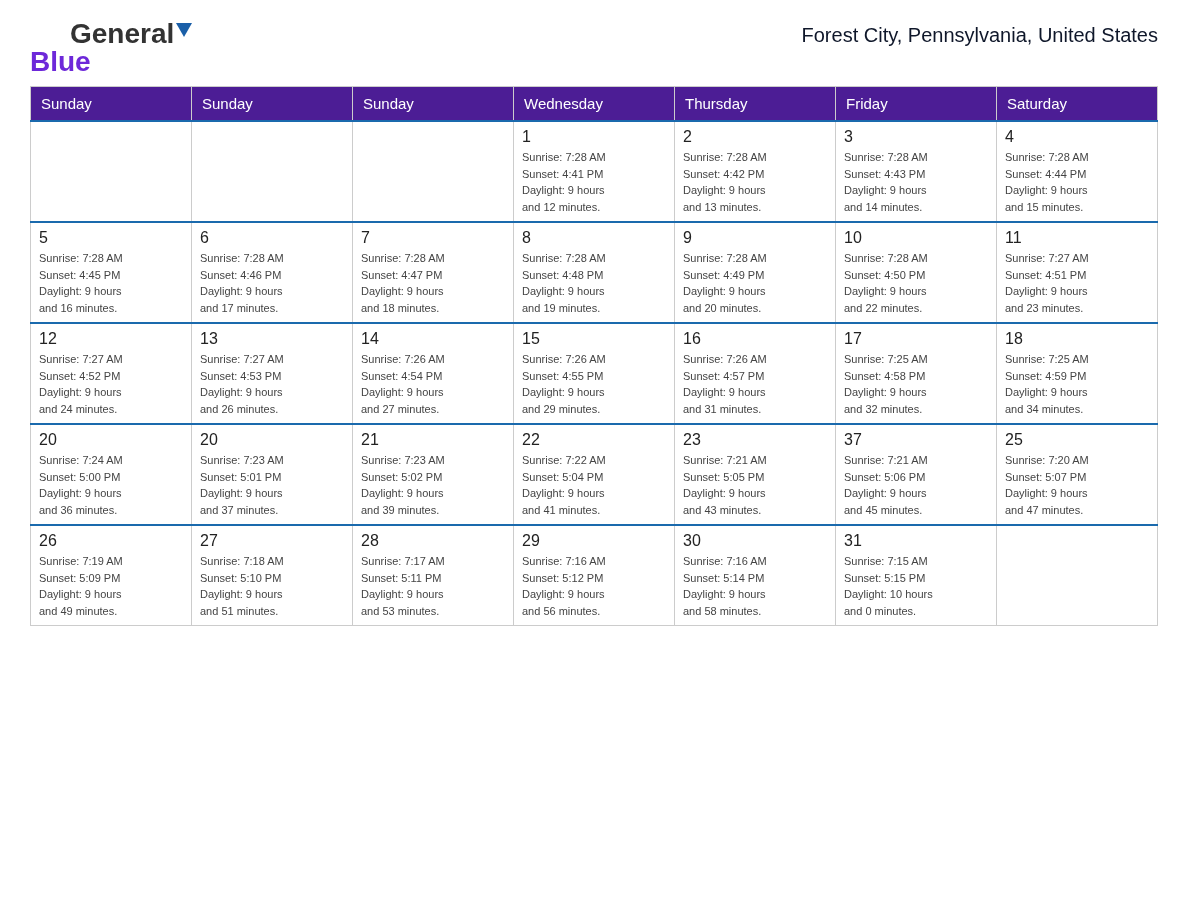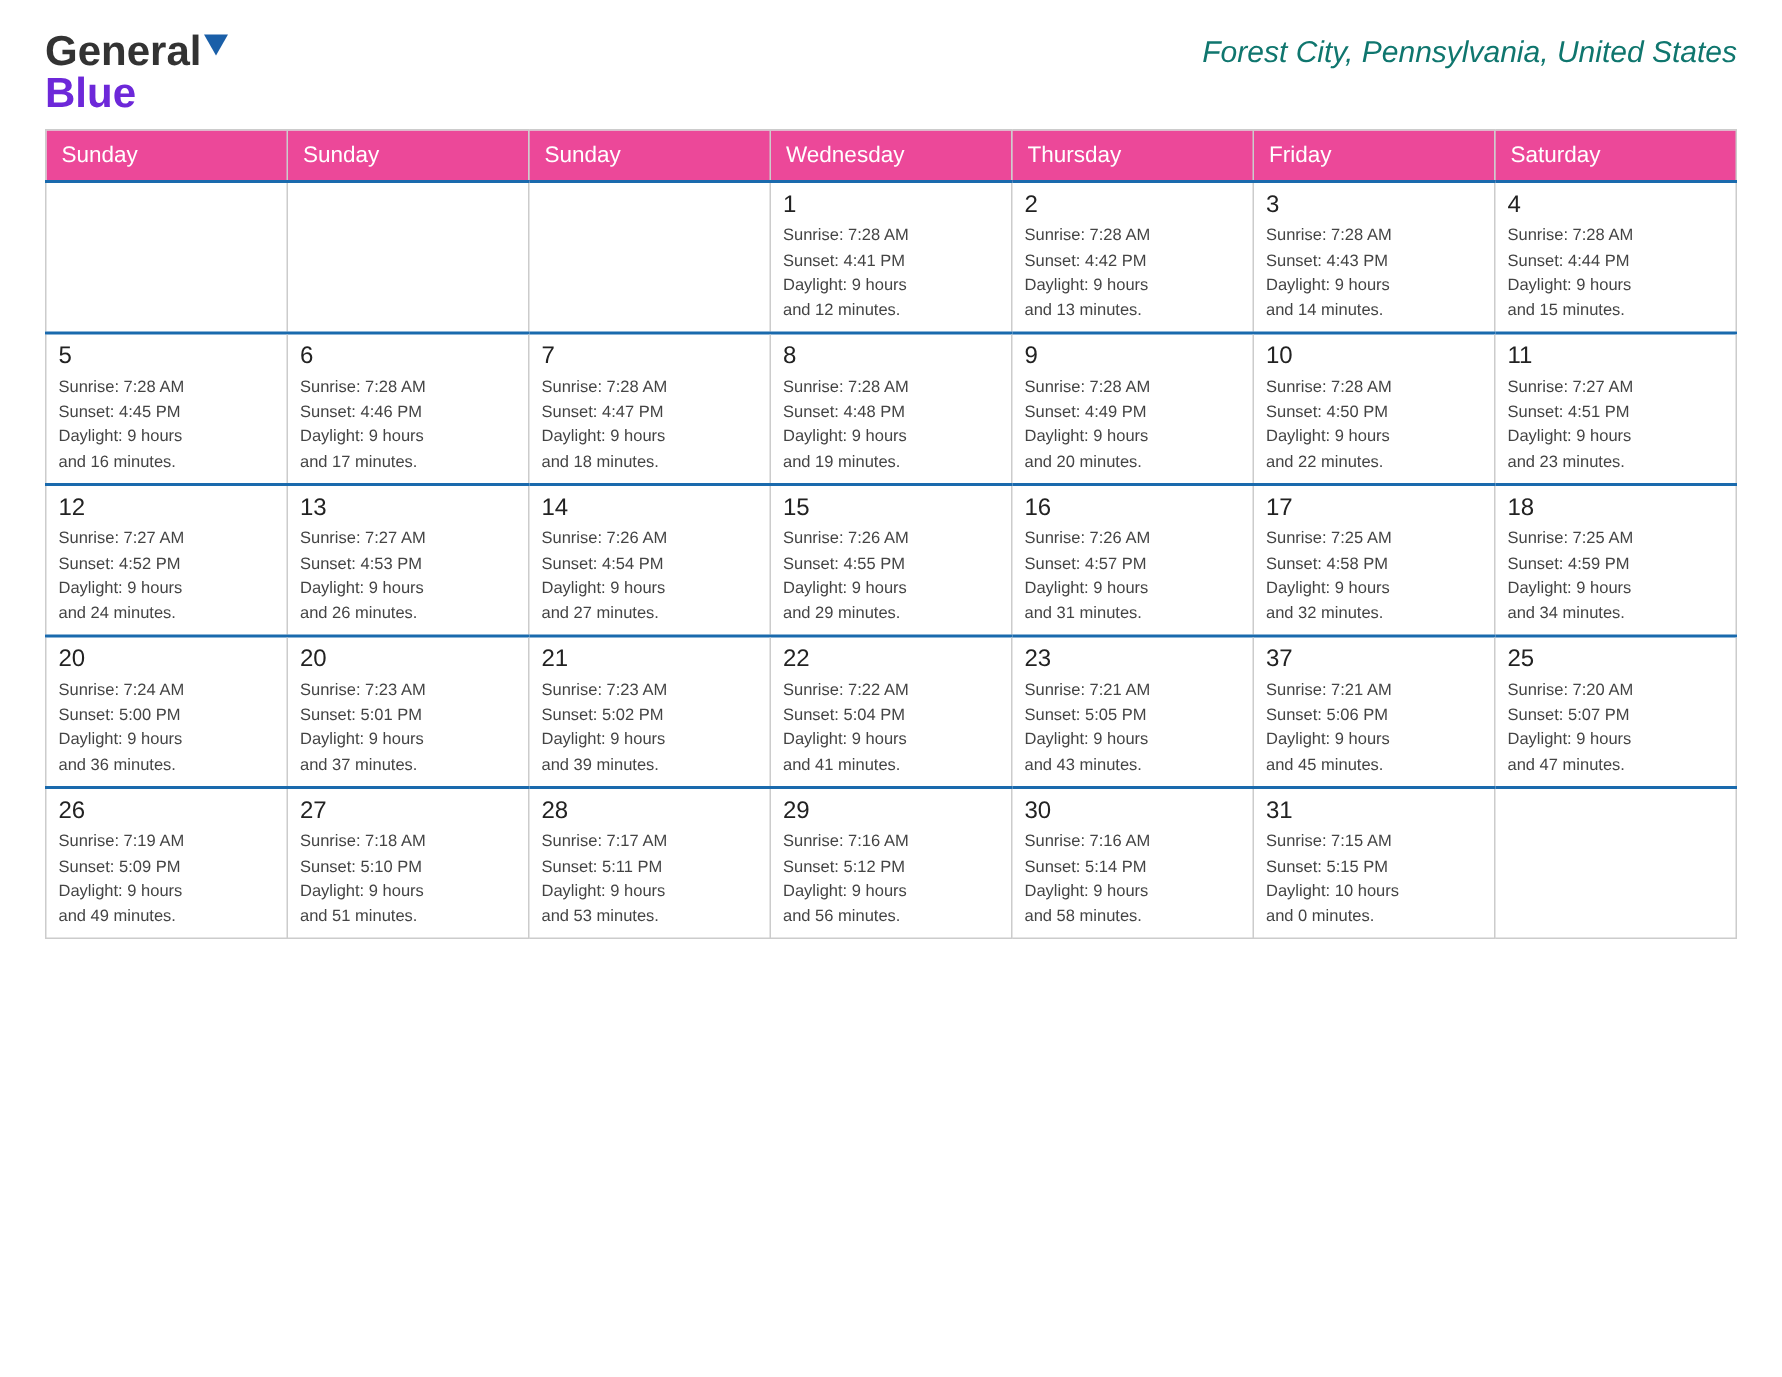--- a/index.html
+++ b/index.html
@@ -49,31 +49,30 @@
       text-align: right;
     }
     .main-title {
       font-size: 52px;
       font-weight: bold;
       color: #222;
       line-height: 1.1;
     }
     .subtitle {
       font-size: 20px;
-      color: #0f766e;
+      color: #0f172a;
       margin-top: 4px;
-      font-style: italic;
     }
     .calendar {
       width: 100%;
       border-collapse: collapse;
       margin-top: 10px;
     }
     .calendar th {
-      background-color: #ec4899;
+      background-color: #4c1d95;
       color: #fff;
       font-size: 15px;
       font-weight: normal;
       padding: 8px 10px;
       text-align: left;
       border: 1px solid #ccc;
     }
     .calendar td {
       border: 1px solid #ccc;
       vertical-align: top;
@@ -103,21 +102,21 @@
     }
     .top-border-row td {
       border-top: 2px solid #1a6aad;
     }
   </style>
 </head>
 <body>
 
 <div class="header-area">
   <div class="logo">
-    <div style="display:flex;align-items:center;">
+    <div style="display:flex;align-items:center;margin-left:40px;">
       <span class="logo-general">General</span>
       <span class="logo-triangle"></span>
     </div>
     <span class="logo-blue">Blue</span>
   </div>
   <div class="title-area">
     <div class="subtitle">Forest City, Pennsylvania, United States</div>
   </div>
 </div>
 

